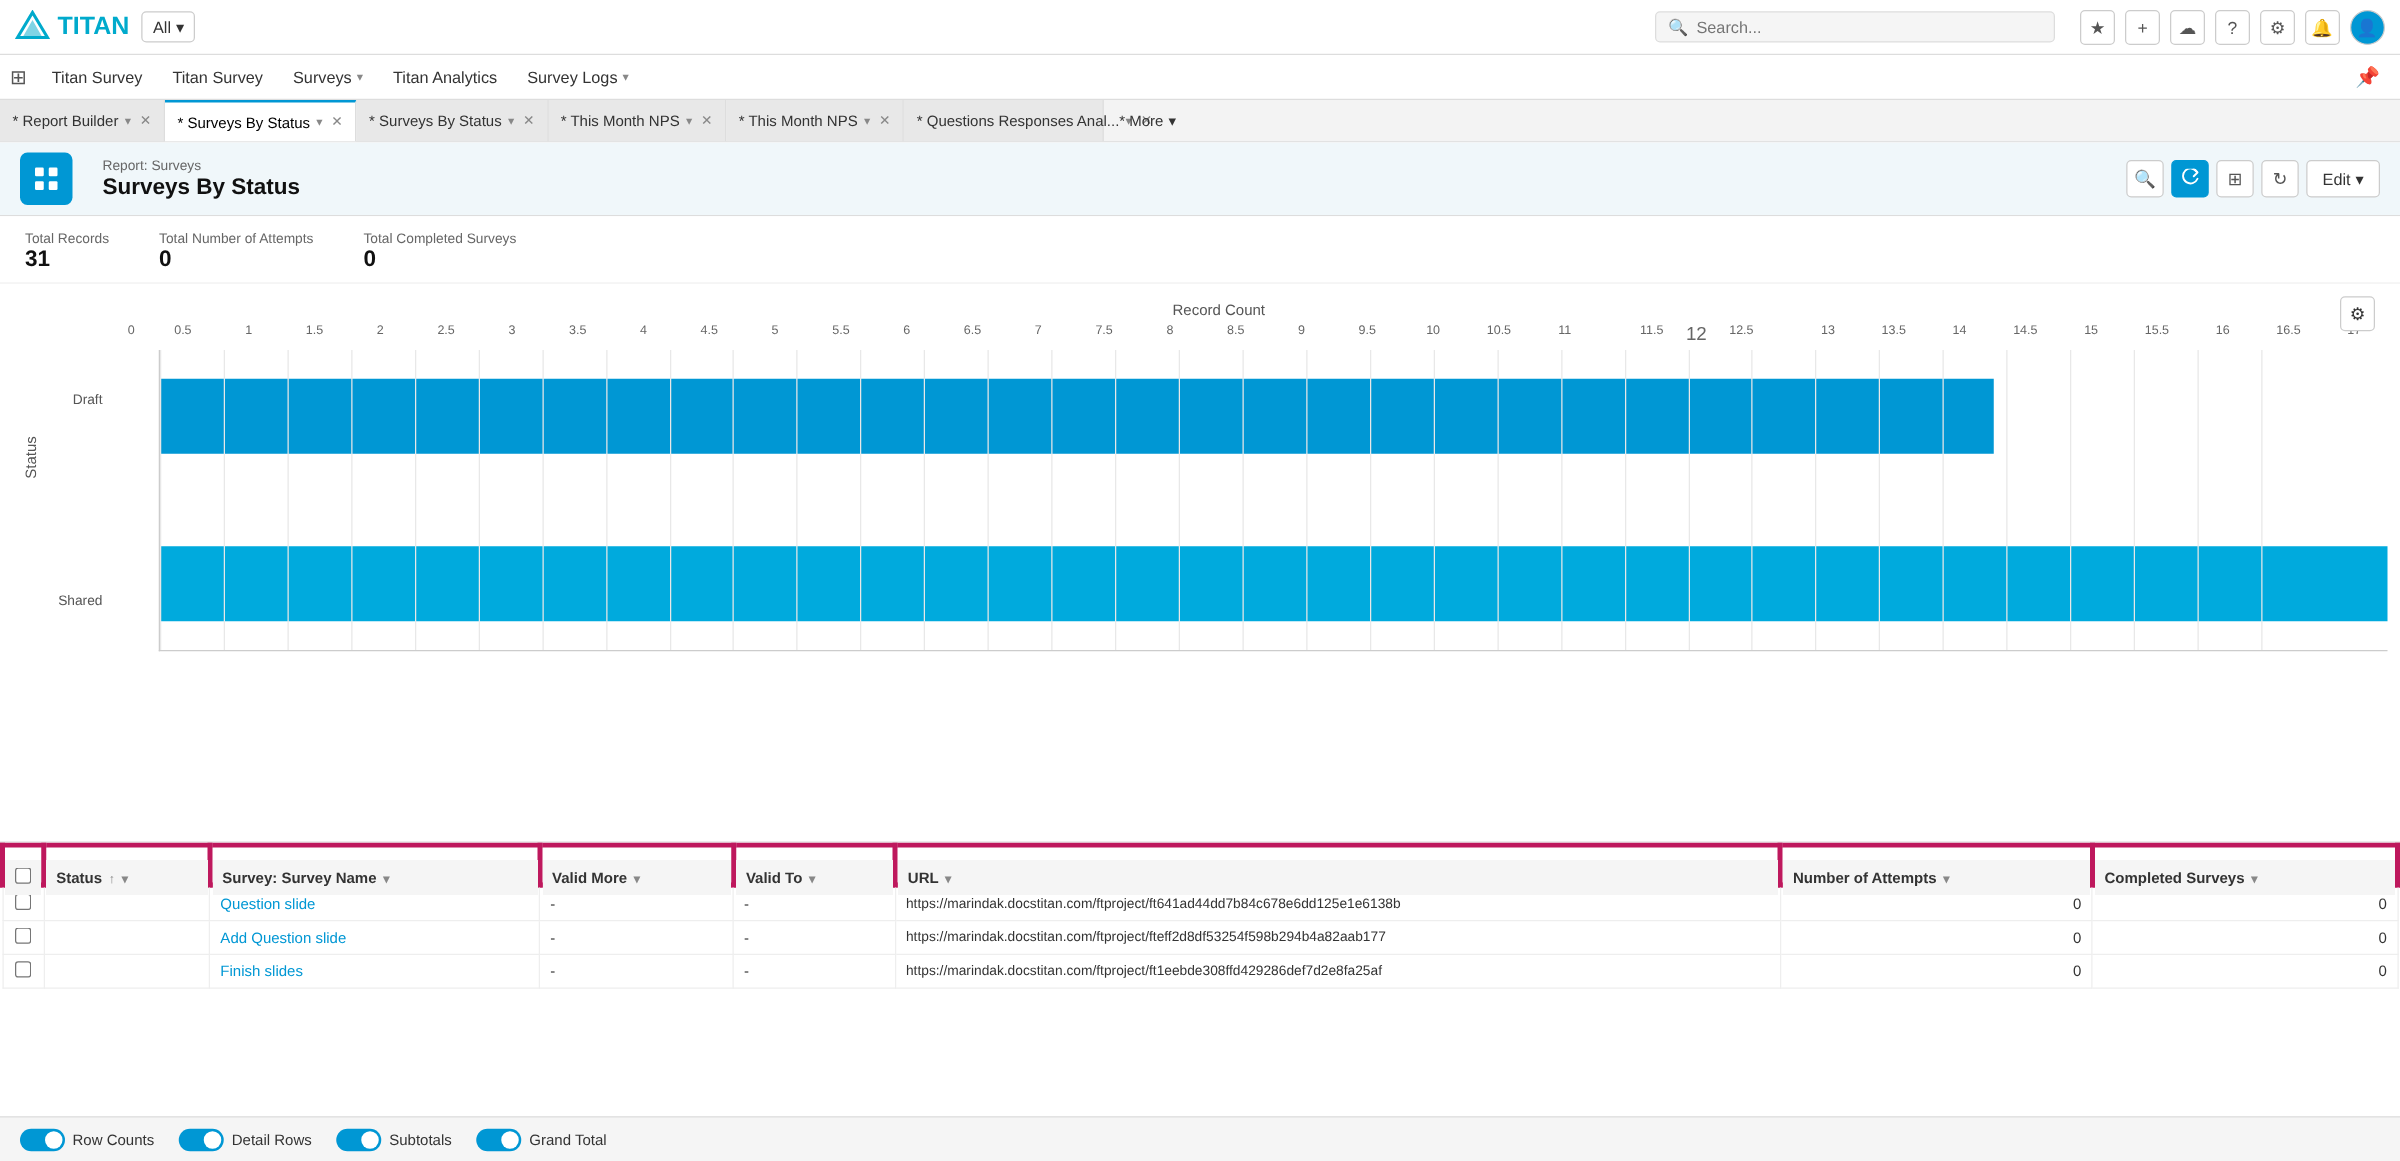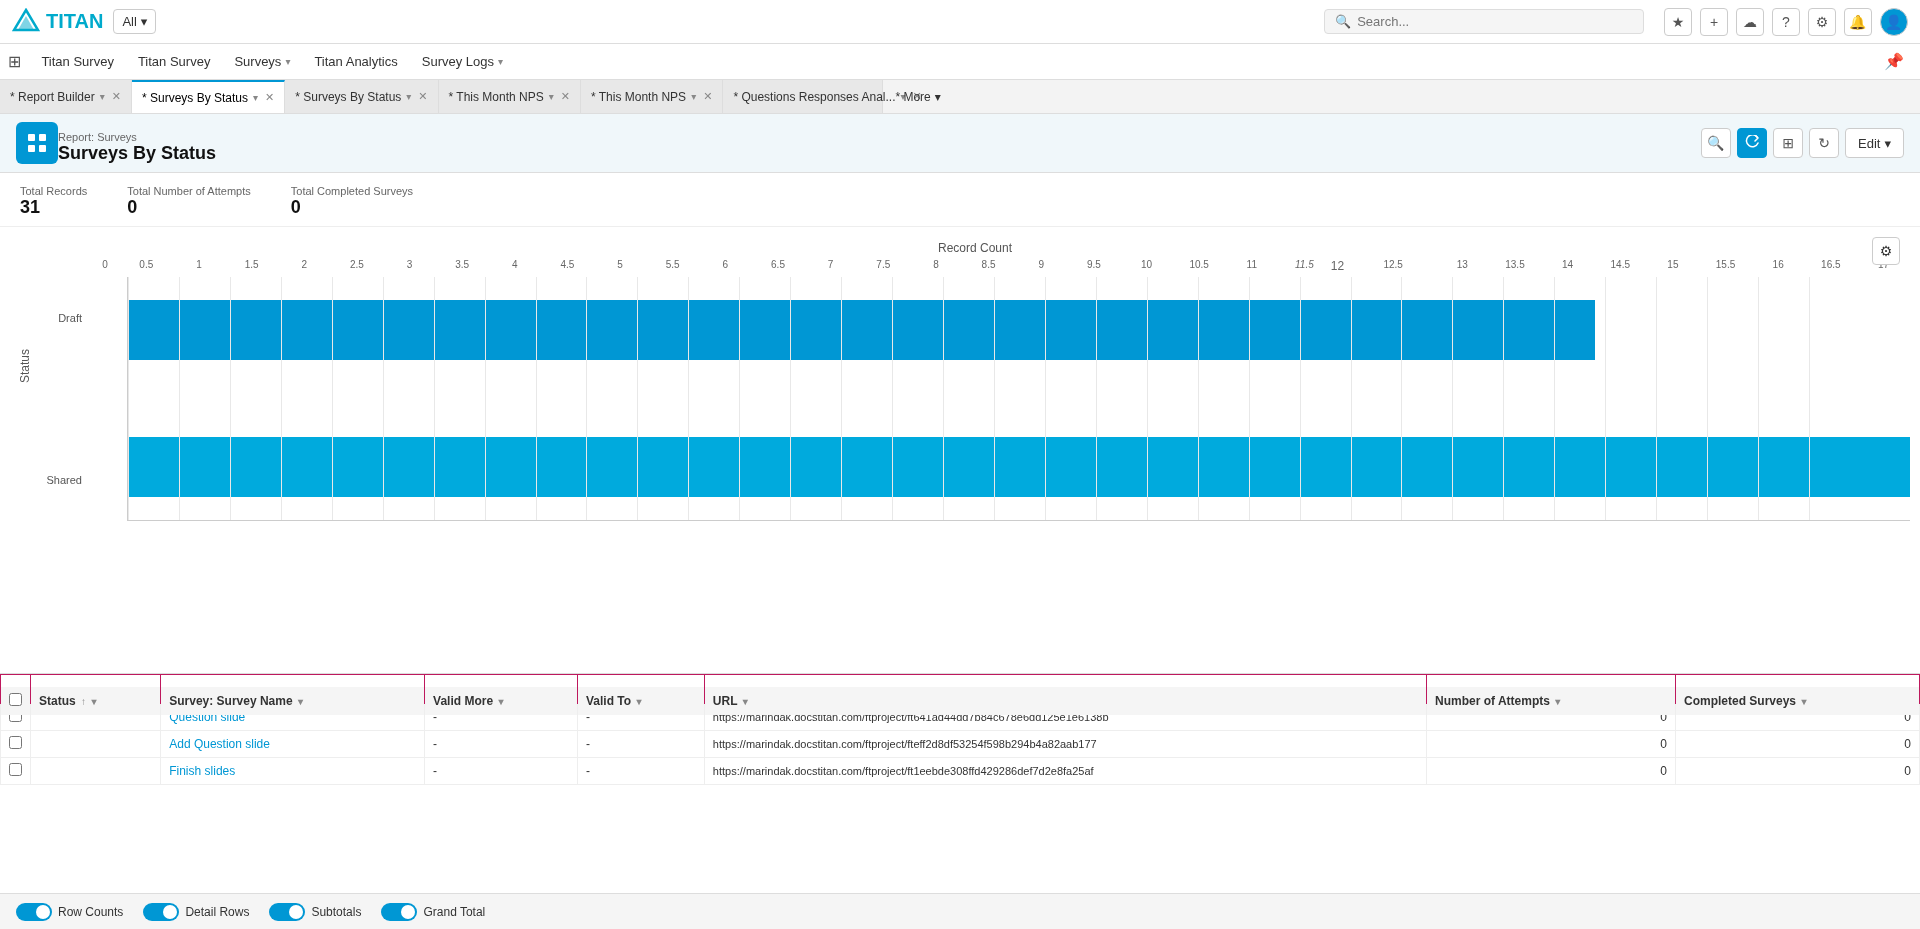--- a/index.html
+++ b/index.html
@@ -82,21 +82,21 @@
     .main-content {
       background: #fff; height: calc(929px - 44px - 36px - 34px);
       display: flex; flex-direction: column; overflow: hidden;
     }
 
     
     .report-header {
       display: flex; align-items: center; padding: 8px 16px;
       background: #f0f7fa; border-bottom: 1px solid #ddd; justify-content: space-between;
     }
-    .report-header-left { display: flex; align-items: flex-end; gap: 0; }
+    .report-header-left { display: flex; align-items: center; gap: 24px; }
     .report-icon {
       width: 42px; height: 42px; background: #0097d4; border-radius: 6px;
       display: flex; align-items: center; justify-content: center; color: #fff; font-size: 20px;
     }
     .report-title-area .report-label { font-size: 11px; color: #666; }
     .report-title-area .report-name { font-size: 18px; font-weight: 600; color: #111; }
     .report-header-right { display: flex; align-items: center; gap: 6px; }
     .header-btn {
       display: flex; align-items: center; justify-content: center;
       width: 30px; height: 30px; border: 1px solid #ccc; border-radius: 4px;
@@ -141,21 +141,21 @@
     }
 
     
     .table-container {
       flex: 0 0 220px; overflow: auto; border-top: 1px solid #ddd;
     }
     table {
       width: 100%; border-collapse: collapse; font-size: 12px;
     }
     th {
-      background: #f5f5f5; border: 1px solid #be185d; padding: 6px 8px;
+      background: #f5f5f5; border: 4px solid #be185d; padding: 6px 8px;
       text-align: left; font-weight: 600; white-space: nowrap; position: sticky; top: 12px; z-index: 5;
     }
     th .sort-icon { font-size: 10px; color: #888; margin-left: 2px; }
     th .filter-icon { font-size: 10px; color: #888; margin-left: 2px; }
     td {
       border: 1px solid #eee; padding: 5px 8px;
     }
     td a { color: #0097d4; text-decoration: none; }
     .group-row td { font-weight: 600; background: #f9f9f9; }
     .checkbox-cell { width: 30px; text-align: center; }
@@ -358,22 +358,22 @@
           <div style="font-size:10px; color:#666; flex:1; text-align:center;">6.5</div>
           <div style="font-size:10px; color:#666; flex:1; text-align:center;">7</div>
           <div style="font-size:10px; color:#666; flex:1; text-align:center;">7.5</div>
           <div style="font-size:10px; color:#666; flex:1; text-align:center;">8</div>
           <div style="font-size:10px; color:#666; flex:1; text-align:center;">8.5</div>
           <div style="font-size:10px; color:#666; flex:1; text-align:center;">9</div>
           <div style="font-size:10px; color:#666; flex:1; text-align:center;">9.5</div>
           <div style="font-size:10px; color:#666; flex:1; text-align:center;">10</div>
           <div style="font-size:10px; color:#666; flex:1; text-align:center;">10.5</div>
           <div style="font-size:10px; color:#666; flex:1; text-align:center;">11</div>
-          <div style="font-size:10px; color:#666; flex:1; text-align:center;font-style:italic;">11.5</div>
-          <div style="font-size:12px; color:#666; flex:1; ">12</div>
+          <div style="font-size:10px; color:#666; flex:1; text-align:right;">11.5</div>
+          <div style="font-size:15px; color:#666; flex:1; text-align:center;">12</div>
           <div style="font-size:10px; color:#666; flex:1; text-align:left;">12.5</div>
           <div style="font-size:10px; color:#666; flex:1; text-align:center;">13</div>
           <div style="font-size:10px; color:#666; flex:1; text-align:center;">13.5</div>
           <div style="font-size:10px; color:#666; flex:1; text-align:center;">14</div>
           <div style="font-size:10px; color:#666; flex:1; text-align:center;">14.5</div>
           <div style="font-size:10px; color:#666; flex:1; text-align:center;">15</div>
           <div style="font-size:10px; color:#666; flex:1; text-align:center;">15.5</div>
           <div style="font-size:10px; color:#666; flex:1; text-align:center;">16</div>
           <div style="font-size:10px; color:#666; flex:1; text-align:center;">16.5</div>
           <div style="font-size:10px; color:#666; flex:1; text-align:center;">17</div>

